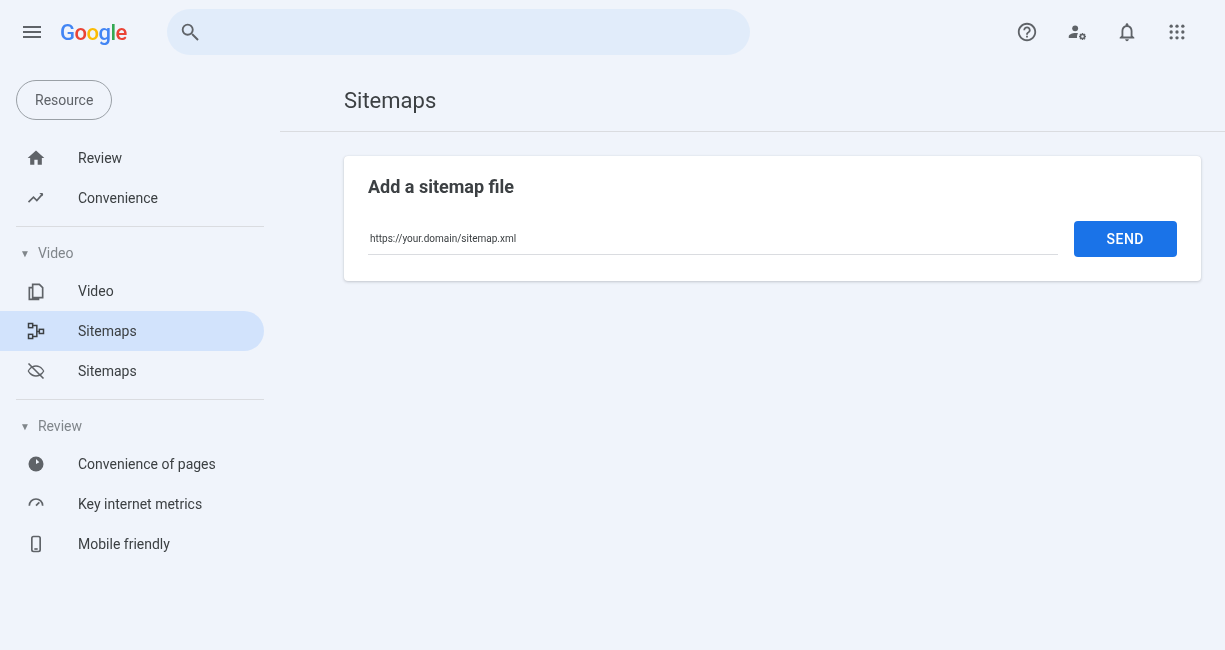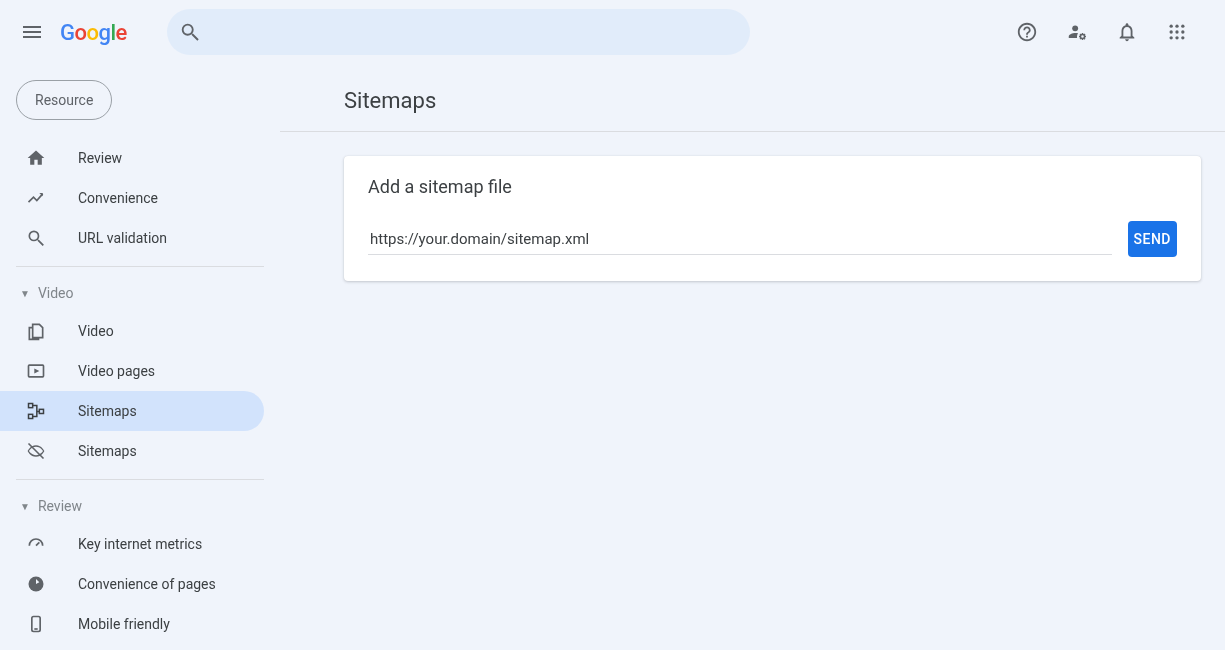--- a/index.html
+++ b/index.html
@@ -170,50 +170,50 @@
     }
     .card {
       margin-top: 24px;
       background: #fff;
       border-radius: 4px;
       box-shadow: 0 1px 3px rgba(60,64,67,.24), 0 0 1px rgba(60,64,67,.12);
       padding: 20px 24px 24px 24px;
     }
     .card-title {
       font-size: 18px;
-      font-weight: 400;
+      font-weight: 700;
       color: #3c4043;
     }
     .input-row {
       display: flex;
       align-items: center;
       gap: 16px;
       margin-top: 24px;
     }
     .sitemap-input {
       flex: 1;
       height: 32px;
       border: none;
       border-bottom: 1px solid #dadce0;
-      font-size: 15px;
+      font-size: 10px;
       color: #3c4043;
       padding-left: 2px;
       outline: none;
       background: transparent;
     }
     .send-btn {
       background: #1a73e8;
       color: #fff;
       font-size: 14px;
       font-weight: 500;
       letter-spacing: 0.5px;
       border: none;
       border-radius: 4px;
       height: 36px;
-      padding: 0 6px;
+      padding: 0 33px;
       cursor: pointer;
     }
   </style>
 </head>
 <body>
 
 <header>
   <button class="menu-btn">
     <svg width="24" height="24" viewBox="0 0 24 24">
         <path fill="currentColor" d="M3 6h18v2H3zM3 11h18v2H3zM3 16h18v2H3z"></path>
@@ -279,51 +279,34 @@
     </div>
     <div class="nav-item">
       <span class="nav-icon">
         <svg width="20" height="20" viewBox="0 0 24 24">
             <path fill="none" stroke="currentColor" stroke-width="2" d="M3 17l6-6 4 4 7-8"></path>
             <path fill="currentColor" d="M20 7l-4 0 4 4z" transform="translate(0 -1)"></path>
           </svg>
       </span>
       <span>Convenience</span>
     </div>
-    <div class="nav-item">
-      <span class="nav-icon">
-        <svg width="20" height="20" viewBox="0 0 24 24">
-            <path fill="currentColor" d="M15.5 14h-.79l-.28-.27A6.471 6.471 0 0016 9.5 6.5 6.5 0 109.5 16a6.471 6.471 0 004.23-1.57l.27.28v.79L20 21.5 21.5 20l-6-6zm-6 0C7.01 14 5 11.99 5 9.5S7.01 5 9.5 5 14 7.01 14 9.5 11.99 14 9.5 14z"></path>
-          </svg>
-      </span>
-      <span>URL validation</span>
-    </div>
 
     <hr class="sep">
 
     <div class="section-label">
       <span class="tri">▼</span>
       <span>Video</span>
     </div>
     <div class="nav-item">
       <span class="nav-icon">
         <svg width="20" height="20" viewBox="0 0 24 24">
             <path fill="none" stroke="currentColor" stroke-width="2" d="M8 4h8l4 4v12H8zM8 4v4H4v14h12"></path>
           </svg>
       </span>
       <span>Video</span>
-    </div>
-    <div class="nav-item">
-      <span class="nav-icon">
-        <svg width="20" height="20" viewBox="0 0 24 24">
-            <rect x="3" y="5" width="18" height="14" rx="1" fill="none" stroke="currentColor" stroke-width="2"></rect>
-            <path fill="currentColor" d="M10 9l6 3-6 3z"></path>
-          </svg>
-      </span>
-      <span>Video pages</span>
     </div>
     <div class="nav-item active">
       <span class="nav-icon">
         <svg width="20" height="20" viewBox="0 0 24 24">
             <rect x="3" y="3" width="5" height="5" fill="none" stroke="currentColor" stroke-width="1.8"></rect>
             <rect x="16" y="10" width="5" height="5" fill="none" stroke="currentColor" stroke-width="1.8"></rect>
             <rect x="3" y="16" width="5" height="5" fill="none" stroke="currentColor" stroke-width="1.8"></rect>
             <path stroke="currentColor" stroke-width="1.8" fill="none" d="M8 5.5h5v13H8M13 12.5h3"></path>
           </svg>
       </span>
@@ -341,34 +324,34 @@
 
     <hr class="sep">
 
     <div class="section-label">
       <span class="tri">▼</span>
       <span>Review</span>
     </div>
     <div class="nav-item">
       <span class="nav-icon">
         <svg width="20" height="20" viewBox="0 0 24 24">
+            <circle cx="12" cy="12" r="9" fill="currentColor"></circle>
+            <path fill="#f0f4fb" d="M12 6v6l4-2z"></path>
+          </svg>
+      </span>
+      <span>Convenience of pages</span>
+    </div>
+    <div class="nav-item">
+      <span class="nav-icon">
+        <svg width="20" height="20" viewBox="0 0 24 24">
             <path fill="none" stroke="currentColor" stroke-width="2" d="M4 14a8 8 0 0116 0"></path>
             <line x1="12" y1="14" x2="16" y2="10" stroke="currentColor" stroke-width="2"></line>
           </svg>
       </span>
       <span>Key internet metrics</span>
-    </div>
-    <div class="nav-item">
-      <span class="nav-icon">
-        <svg width="20" height="20" viewBox="0 0 24 24">
-            <circle cx="12" cy="12" r="9" fill="currentColor"></circle>
-            <path fill="#f0f4fb" d="M12 6v6l4-2z"></path>
-          </svg>
-      </span>
-      <span>Convenience of pages</span>
     </div>
     <div class="nav-item">
       <span class="nav-icon">
         <svg width="20" height="20" viewBox="0 0 24 24">
             <rect x="7" y="3" width="10" height="18" rx="2" fill="none" stroke="currentColor" stroke-width="2"></rect>
             <line x1="10" y1="18" x2="14" y2="18" stroke="currentColor" stroke-width="2"></line>
           </svg>
       </span>
       <span>Mobile friendly</span>
     </div>

